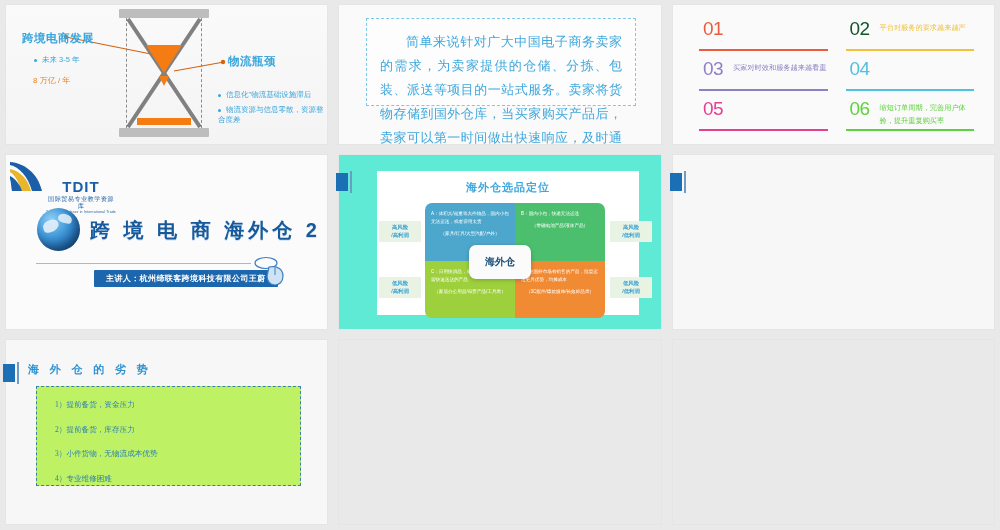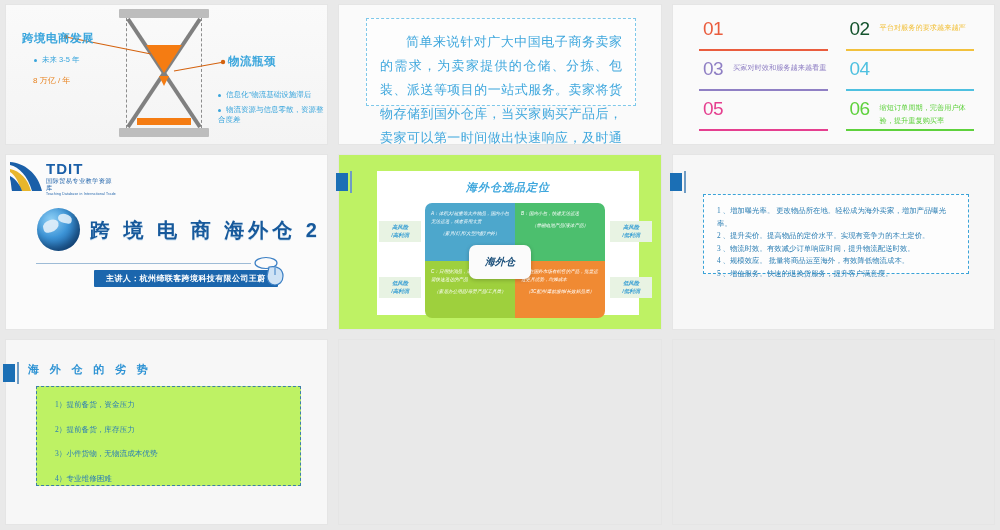--- a/index.html
+++ b/index.html
@@ -63,21 +63,21 @@
     column-gap:14px; row-gap:4px;
   }
   .n-item { position:relative; display:flex; align-items:flex-start; padding-top:4px; }
   .n-num { font-size:19px; font-weight:300; line-height:1; width:36px; flex:none; text-align:center; letter-spacing:-0.5px;}
   .n-txt { font-size:7.2px; line-height:1.75; padding-top:3px; padding-left:2px; }
   .n-rule { position:absolute; left:4px; right:0; bottom:0; height:1.6px; }
 
   
   .s4 { background:#ffffff; }
   .logo { position:absolute; left:2px; top:5px; width:108px; height:35px; }
-  .logo-txt { position:absolute; left:38px; top:1px; }
+  .logo-txt { position:absolute; left:38px; top:19px;text-align:center; }
   .logo-tdit { font-size:15px; font-weight:bold; color:#1a5fa8; letter-spacing:1px; line-height:1; }
   .logo-cn { font-size:6.2px; color:#1a5fa8; letter-spacing:.4px; margin-top:1px; line-height:1.2;}
   .logo-en { font-size:3.4px; color:#1a5fa8; letter-spacing:.2px; line-height:1.2;}
   .globe {
     position:absolute; left:31px; top:53px; width:43px; height:43px; border-radius:50%;
     background:radial-gradient(circle at 33% 28%, #8fd0f5 0%, #3d95d8 42%, #1b5fa5 78%, #10406f 100%);
     box-shadow:inset -4px -5px 9px rgba(0,0,0,.3);
   }
   .globe::before{
     content:""; position:absolute; left:6px; top:12px; width:16px; height:12px;
@@ -96,21 +96,21 @@
   .s4-sub {
     position:absolute; left:88px; top:115px;
     background:#1b66ad; color:#fff; font-size:8px; font-weight:bold;
     padding:3px 12px; letter-spacing:.4px; border-radius:1px;
   }
   .mouse {
     position:absolute; left:246px; top:100px; width:34px; height:32px;
   }
 
   
-  .s5 { background:#bef264;font-style:italic; }
+  .s5 { background:#5eead4; }
   .acc { position:absolute; left:-3px; top:18px; width:12px; height:18px; background:#1b6fb5; }
   .acc2 { position:absolute; left:11px; top:16px; width:2px; height:22px; background:#6f9cc4; }
   .s5-card { position:absolute; left:38px; top:16px; right:22px; bottom:14px; background:#fff; }
   .s5-title { position:absolute; left:0; right:0; top:9px; text-align:center;
     font-size:11px; font-weight:bold; color:#3fa7dd; letter-spacing:1px; }
   .mx { position:absolute; left:48px; top:32px; width:180px; height:115px; border-radius:7px; overflow:hidden; }
   .q { position:absolute; width:50%; height:50%; padding:7px 6px; }
   .q p { font-size:4.6px; line-height:1.75; color:#fff; }
   .q .q-sub { margin-top:4px; text-align:center; }
   .q1 { left:0; top:0; background:#4da7cc; }
@@ -311,27 +311,20 @@
           <div>/低利润</div>
         </div>
       </div>
     </div>
   </div>
 
   <div class="cell">
     <div class="slide s6">
       <div class="acc"></div>
       <div class="acc2"></div>
-      <div class="s6-box">
-        <p>1 、增加曝光率。 更改物品所在地。轻松成为海外卖家，增加产品曝光率。</p>
-        <p>2 、提升卖价。提高物品的定价水平。实现有竞争力的本土定价。</p>
-        <p>3 、物流时效。有效减少订单响应时间，提升物流配送时效。</p>
-        <p>4 、规模效应。 批量将商品运至海外，有效降低物流成本。</p>
-        <p>5 、增值服务。快速的退换货服务，提升客户满意度。</p>
-      </div>
     </div>
   </div>
 
   <div class="cell">
     <div class="slide s7">
       <div class="acc" style="top:24px"></div>
       <div class="acc2" style="top:22px"></div>
       <div class="s7-title">海 外 仓 的 劣 势</div>
       <div class="s7-box">
         <p>1）提前备货，资金压力</p>

